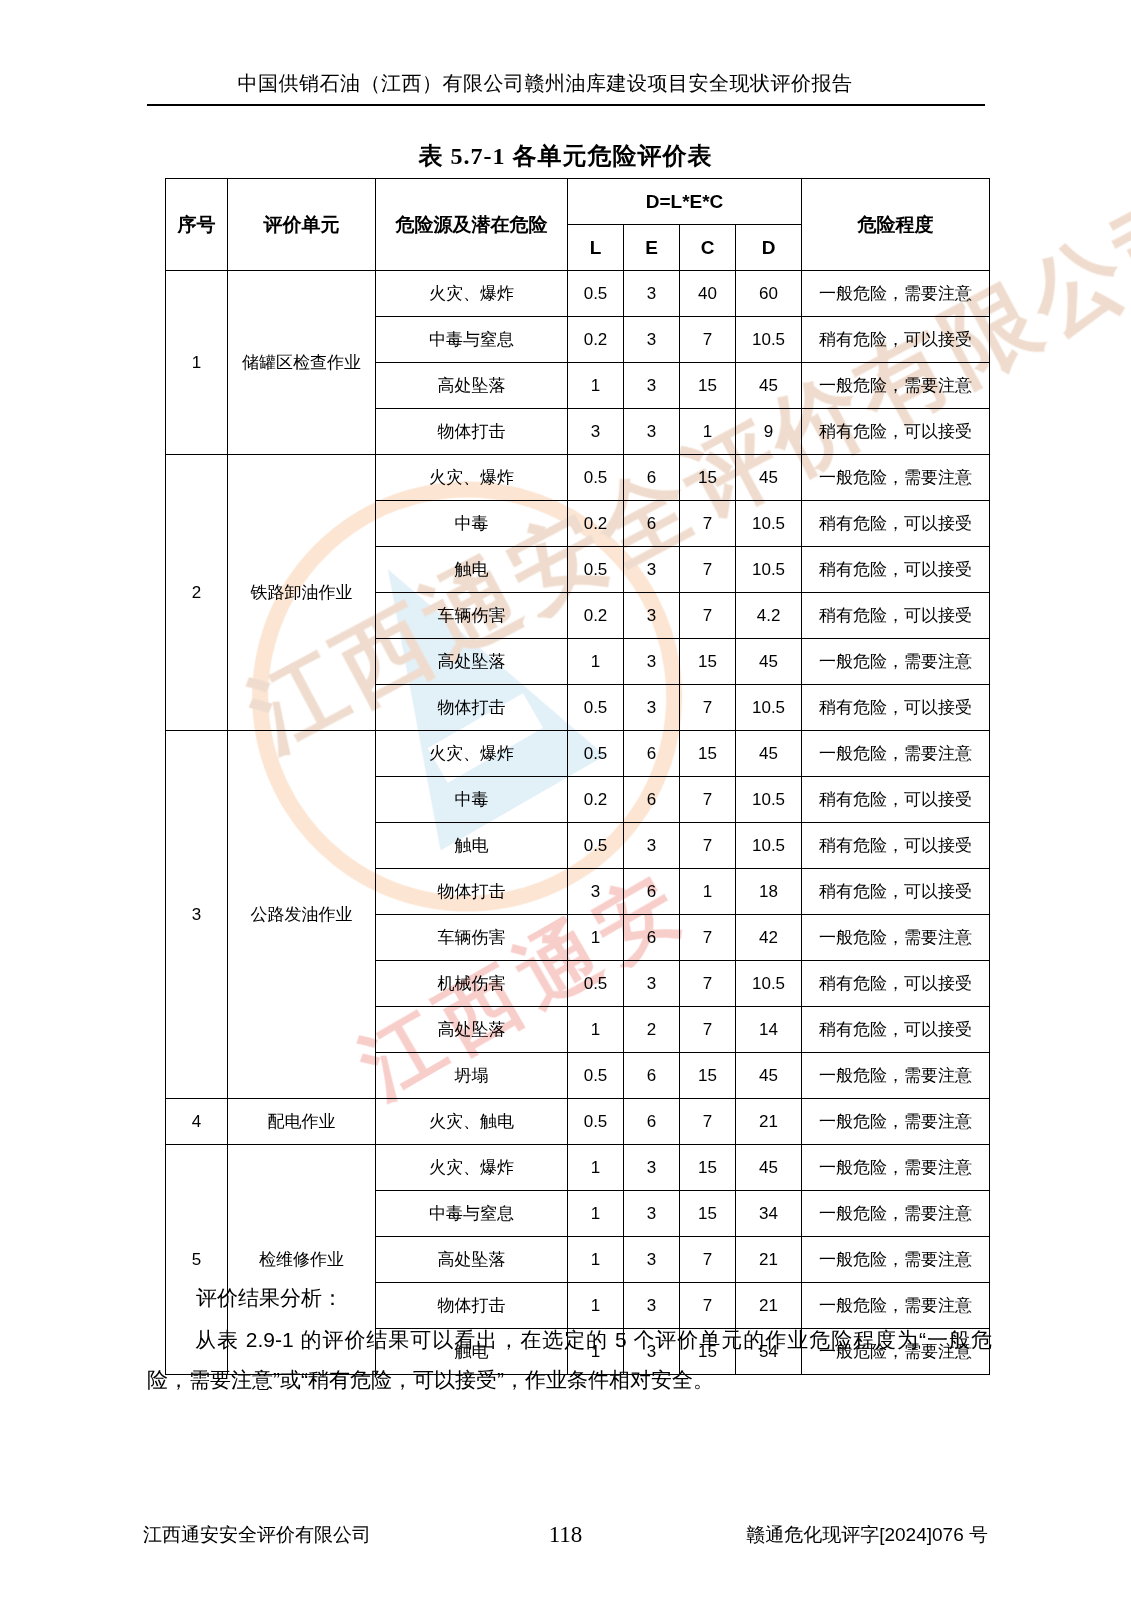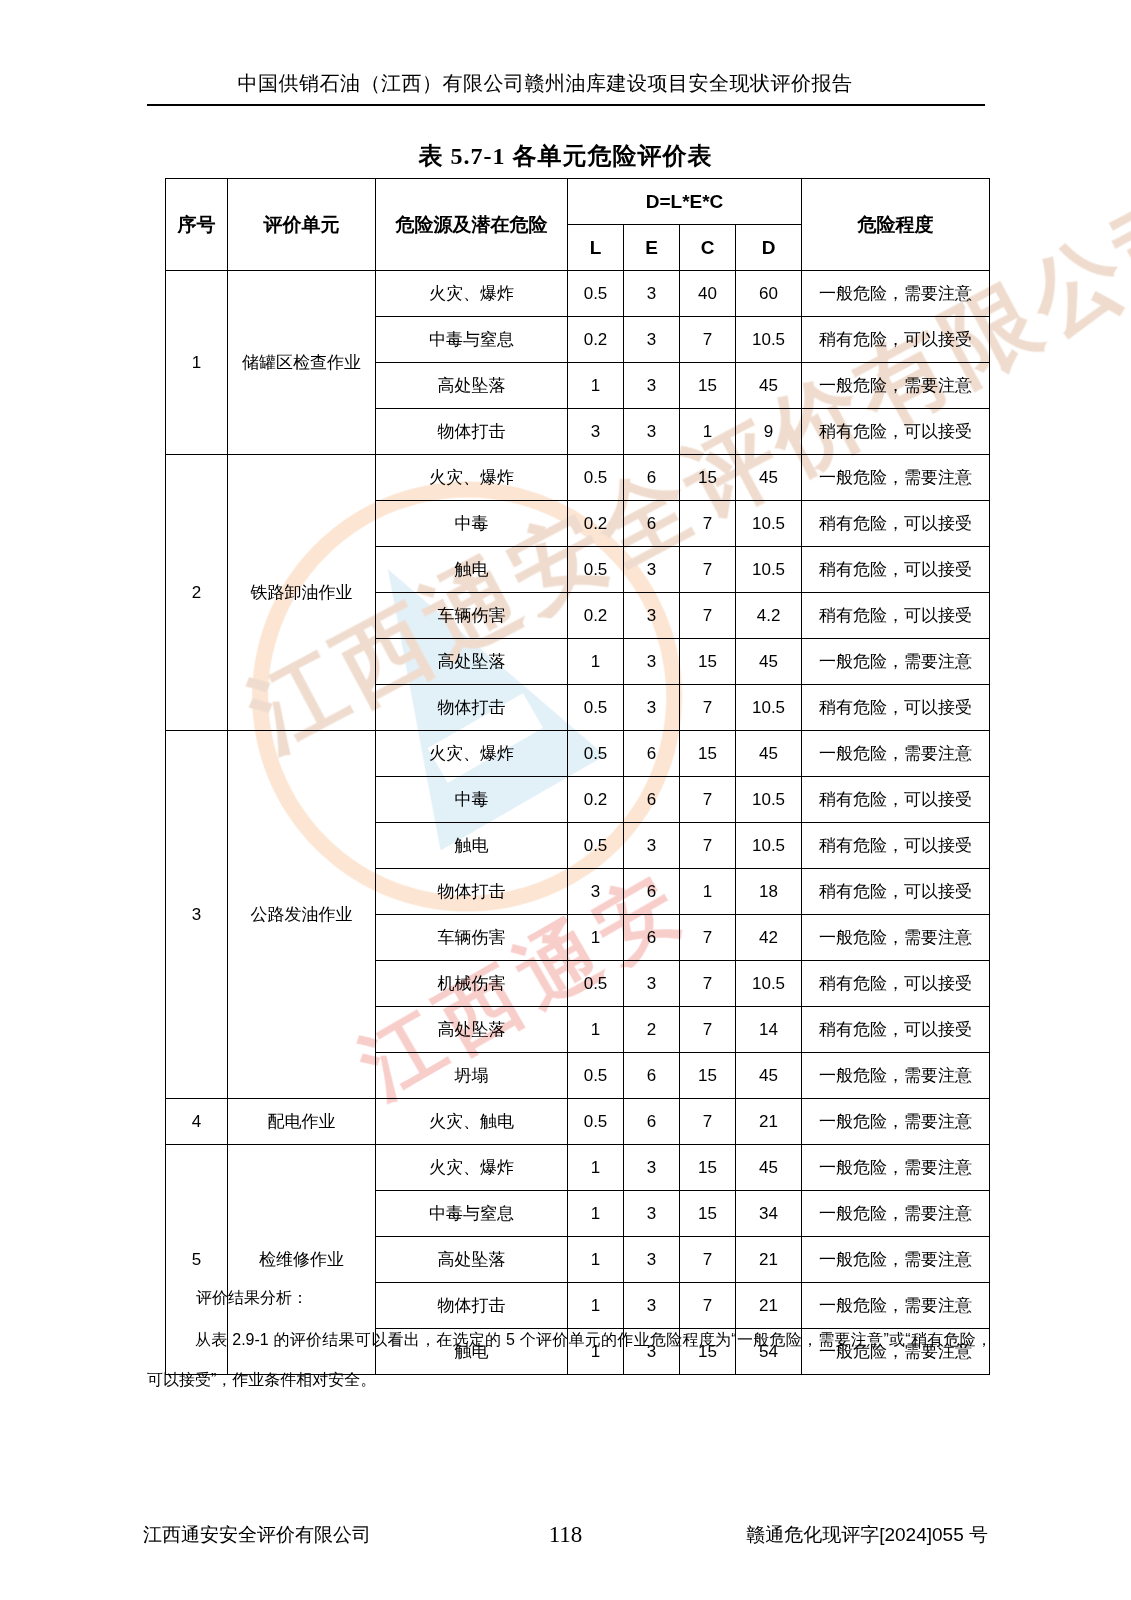--- a/index.html
+++ b/index.html
@@ -169,21 +169,21 @@
   .c-c { width: 56px; }
   .c-d { width: 66px; }
   .c-level { width: 188px; }
   .hdr-dlec { font-family: "Liberation Serif", serif; font-weight: bold; font-size: 19px; margin-top: 15px; }
   .hdr-sub { font-family: "Liberation Serif", serif; font-weight: bold; font-size: 18px; }
 
   
   .para {
     position: absolute;
     z-index: 10;
-    font-size: 16px;
+    font-size: 21px;
     line-height: 40px;
     font-family: "Liberation Sans", sans-serif;
   }
   #p-analysis {
     left: 196px;
     top: 1278px;
   }
   #p-body {
     left: 147px;
     top: 1320px;
@@ -476,16 +476,16 @@
         </tbody>
     </table>
   </div>
 
   <div class="para" id="p-analysis">评价结果分析：</div>
   <div class="para" id="p-body">从表 2.9-1 的评价结果可以看出，在选定的 5 个评价单元的作业危险程度为“一般危险，需要注意”或“稍有危险，可以接受”，作业条件相对安全。</div>
 
   <div class="footer">
     <span class="footer-left">江西通安安全评价有限公司</span>
     <span class="footer-center">118</span>
-    <span class="footer-right">赣通危化现评字[2024]055 号</span>
+    <span class="footer-right">赣通危化现评字[2024]076 号</span>
   </div>
 
 </div>
 
 </body></html>

